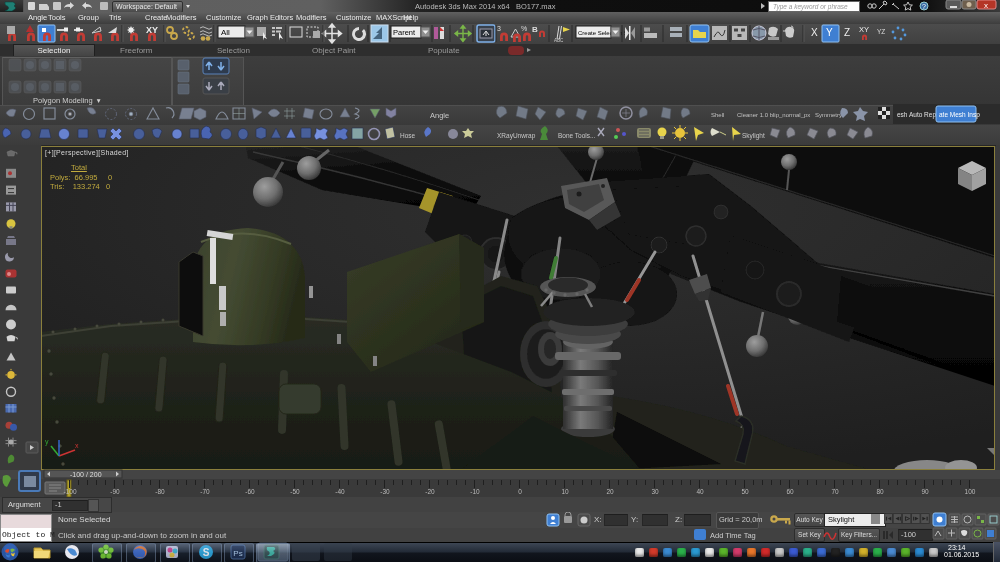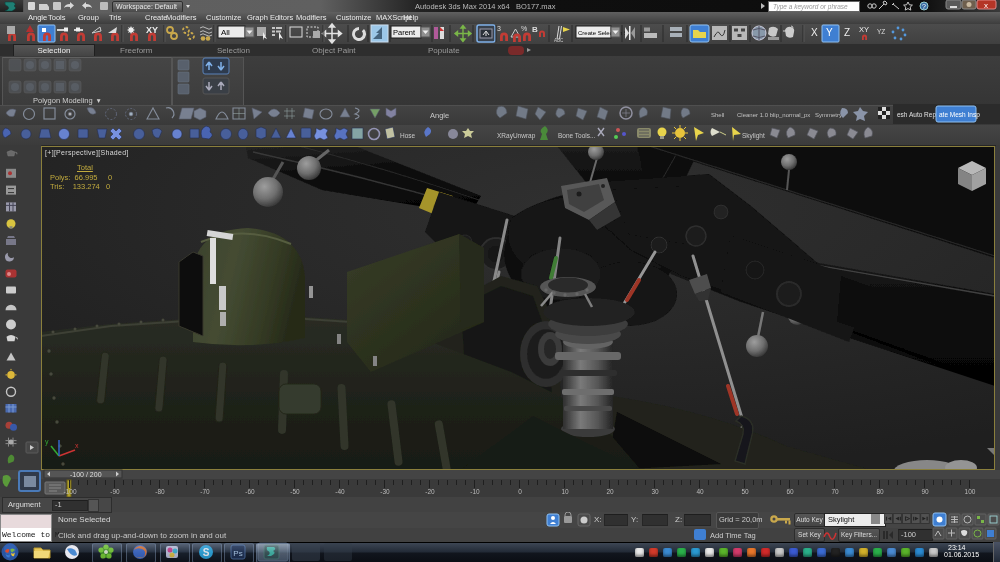--- a/index.html
+++ b/index.html
@@ -663,21 +663,21 @@
     <g opacity="0.85">
       <polygon points="917,22 931,15 945,22 931,29" fill="#d8d8d8"></polygon>
       <polygon points="917,22 931,29 931,45 917,38" fill="#9a9a9a"></polygon>
       <polygon points="945,22 931,29 931,45 945,38" fill="#bcbcbc"></polygon>
     </g>
     <polygon points="946,302 953,302 953,309" fill="#777"></polygon>
     <rect x="0.5" y="0.5" width="953" height="323" fill="none" stroke="#8a7f3c" stroke-width="1"></rect>
   </svg>
   <div class="abs" id="rightstrip"></div>
   <div class="tx" id="vplabel">[+][Perspective][Shaded]</div>
-  <div class="tx stats" style="left:77px;top:163px;text-decoration:underline;">Total</div>
+  <div class="tx stats" style="left:71px;top:163px;text-decoration:underline;">Total</div>
   <div class="tx stats" style="left:50px;top:173px;">Polys:&nbsp;&nbsp;66.995&nbsp;&nbsp;&nbsp;&nbsp;&nbsp;0</div>
   <div class="tx stats" style="left:50px;top:182px;">Tris:&nbsp;&nbsp;&nbsp;&nbsp;133.274&nbsp;&nbsp;&nbsp;0</div>
   <div class="abs" id="trackscroll"></div>
   <div class="abs" id="timeline"></div>
   <div class="abs" id="argrow"></div>
   <div class="abs" id="statusrow"></div>
   <div class="abs" id="promptrow"></div>
   <div class="abs" id="taskbar"></div>
   <svg class="abs" style="left:0;top:468px" width="1000" height="75" viewBox="0 0 1000 75">
 
@@ -741,21 +741,21 @@
       <path d="M2.5 5 h1.5 v5 H2.5z M9.5 5 L5 7.5 l4.5 2.5z"></path>
       <path d="M19.5 5 L15 7.5 l4.5 2.5z M20.5 5 h1.5 v5 h-1.5z"></path>
       <path d="M28 5 l5.5 2.5 -5.5 2.5z" fill="none" stroke="#222" stroke-width="1.2"></path>
       <path d="M38 5 h1.5 v5 H38z M40.5 5 l4.5 2.5 -4.5 2.5z"></path>
       <path d="M50 5 l4.5 2.5 -4.5 2.5z M55.5 5 h1.5 v5 h-1.5z"></path>
     </g>
   </svg>
 
   <div class="abs" style="left:0;top:514px;width:52px;height:28px;background:#e8dadc;border:1px solid #888;box-sizing:border-box;"></div>
   <div class="abs" style="left:1px;top:528px;width:50px;height:13px;background:#fff;"></div>
-  <div class="tx" style="left:2px;top:530px;font-size:8px;color:#222;font-family:'Liberation Mono',monospace;">Welcome to M</div>
+  <div class="tx" style="left:2px;top:530px;font-size:8px;color:#222;font-family:'Liberation Mono',monospace;">Object to M</div>
   <div class="tx" style="left:58px;top:531px;font-size:8px;color:#c8c8c8;">Click and drag up-and-down to zoom in and out</div>
   <div class="abs" style="left:694px;top:529px;width:12px;height:11px;background:#3f7fd2;border-radius:2px;"></div>
   <div class="tx" style="left:710px;top:531px;font-size:7.5px;color:#ccc;">Add Time Tag</div>
   <div class="abs btn" style="left:794px;top:528px;width:29px;height:12px;line-height:12px;font-size:6.5px;">Set Key</div>
   <svg class="abs" style="left:822px;top:528px" width="16" height="13">
       <path d="M2 9 q3 -8 6 0 q3 6 6 -4" stroke="#c33" fill="none" stroke-width="1.5"></path>
     </svg>
   <div class="abs btn" style="left:838px;top:528px;width:40px;height:12px;line-height:12px;font-size:6.5px;">Key Filters...</div>
   <svg class="abs" style="left:881px;top:528px" width="14" height="13">
       <path d="M2 3 h2 v8 h-2z M5 3 h2 v8 h-2z M8 7 l4 -4 v8z" fill="#2a2a2a"></path>

